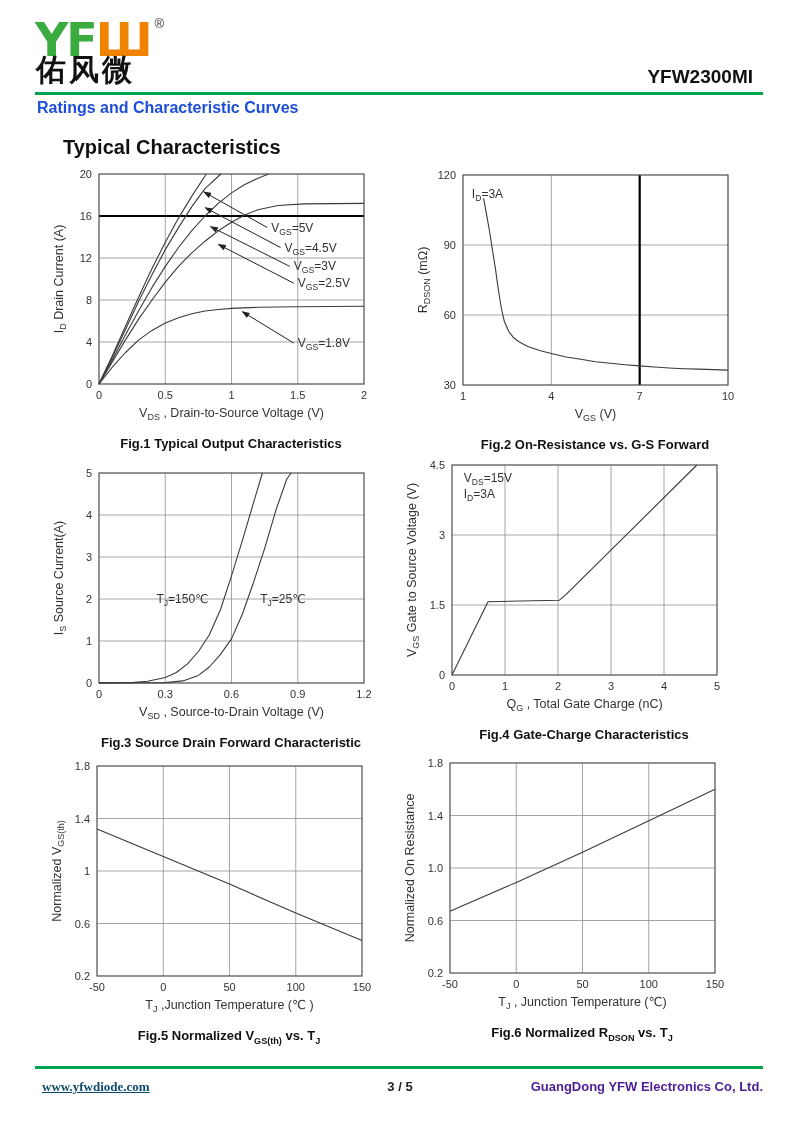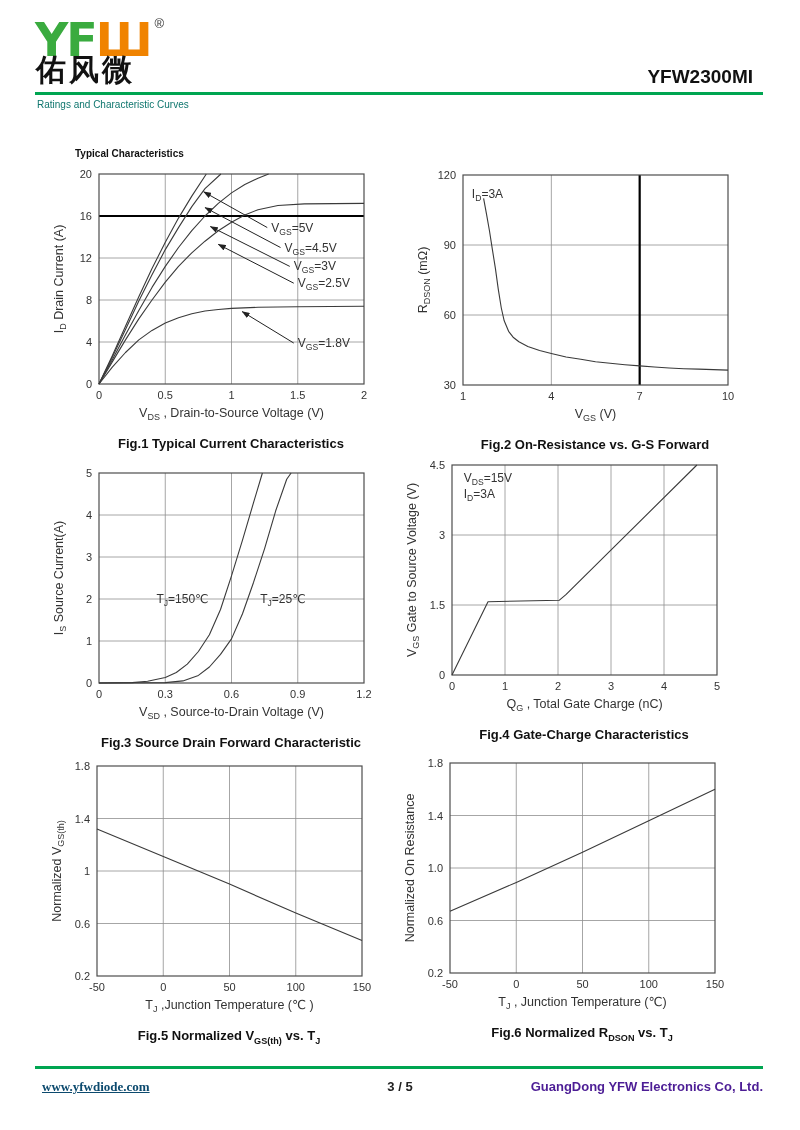--- a/index.html
+++ b/index.html
@@ -8,22 +8,22 @@
   
   .logo{position:absolute;left:35px;top:17px;line-height:1;}
   .logo .lg{font-size:46px;font-weight:bold;color:#3aab3f;letter-spacing:-2px;font-family:"DejaVu Sans",sans-serif;}
   .logo .lo{font-size:46px;font-weight:bold;color:#f08300;font-family:"DejaVu Sans",sans-serif;}
   .logo .reg{font-size:13px;color:#333;vertical-align:28px;margin-left:2px;}
   .cn{position:absolute;left:36px;top:50px;font-size:30px;font-weight:bold;letter-spacing:3px;color:#111;}
   .part{position:absolute;right:47px;top:66px;font-size:19px;font-weight:bold;color:#111;}
   .rule{position:absolute;left:35px;width:728px;height:3px;background:#00a551;}
   .rule-top{top:92px;}
   .rule-bottom{top:1066px;}
-  .section{position:absolute;left:37px;top:99px;font-size:10px;font-weight:normal;color:#0f766e;}
-  .heading{position:absolute;left:63px;top:136px;font-size:10px;font-weight:bold;color:#111;margin:12px;}
+  .section{position:absolute;left:37px;top:99px;font-size:16px;font-weight:bold;color:#1d4ed8;}
+  .heading{position:absolute;left:63px;top:136px;font-size:20px;font-weight:bold;color:#111;margin:0;}
   
   .fig{position:absolute;width:340px;}
   .f1{left:49px;top:162px;}  .f2{left:413px;top:163px;}
   .f3{left:49px;top:461px;}  .f4{left:402px;top:453px;}
   .f5{left:47px;top:754px;}  .f6{left:400px;top:751px;}
   .chart{width:340px;height:268px;}
   .caption{width:340px;box-sizing:border-box;padding-left:24px;margin-top:6px;
            text-align:center;font-size:13px;font-weight:bold;color:#111;}
   .caption sub{font-size:70%;}
   
@@ -86,21 +86,21 @@
           <text x="235.5" y="89.5" text-anchor="start" font-size="12"><tspan font-size="12">V</tspan><tspan dy="3" font-size="8.6">GS</tspan><tspan dy="-3" font-size="12">=4.5V</tspan></text>
           <line x1="240.775" y1="104.4" x2="161.3" y2="64.5" stroke="#222" stroke-width="1" marker-end="url(#arr-fig1)"></line>
           <text x="244.775" y="108.4" text-anchor="start" font-size="12"><tspan font-size="12">V</tspan><tspan dy="3" font-size="8.6">GS</tspan><tspan dy="-3" font-size="12">=3V</tspan></text>
           <line x1="244.75" y1="121.2" x2="169.25" y2="82.35" stroke="#222" stroke-width="1" marker-end="url(#arr-fig1)"></line>
           <text x="248.75" y="125.2" text-anchor="start" font-size="12"><tspan font-size="12">V</tspan><tspan dy="3" font-size="8.6">GS</tspan><tspan dy="-3" font-size="12">=2.5V</tspan></text>
           <line x1="244.75" y1="181.05" x2="193.10000000000002" y2="149.55" stroke="#222" stroke-width="1" marker-end="url(#arr-fig1)"></line>
           <text x="248.75" y="185.05" text-anchor="start" font-size="12"><tspan font-size="12">V</tspan><tspan dy="3" font-size="8.6">GS</tspan><tspan dy="-3" font-size="12">=1.8V</tspan></text>
           <text x="182.5" y="255" text-anchor="middle" font-size="12.5"><tspan font-size="12.5">V</tspan><tspan dy="3" font-size="9.0">DS</tspan><tspan dy="-3" font-size="12.5"> , Drain-to-Source Voltage (V)</tspan></text>
           <text x="14" y="117" text-anchor="middle" font-size="12.5" transform="rotate(-90 14 117)"><tspan font-size="12.5">I</tspan><tspan dy="3" font-size="9.0">D</tspan><tspan dy="-3" font-size="12.5"> Drain Current (A)</tspan></text>
         </svg></div>
-    <div class="caption">Fig.1 Typical Current Characteristics</div>
+    <div class="caption">Fig.1 Typical Output Characteristics</div>
   </div>
   <div class="fig f2">
     <div class="chart"><svg viewBox="0 0 340 268" width="340" height="268">
           <defs>
             <marker id="arr-fig2" viewBox="0 0 8 6" refX="7.5" refY="3" markerWidth="8" markerHeight="6" orient="auto" markerUnits="userSpaceOnUse">
               <path d="M0,0L8,3L0,6Z" fill="#222"></path>
             </marker>
           </defs>
           <text x="50" y="237" text-anchor="middle" font-size="11"><tspan font-size="11">1</tspan></text>
           <line x1="138.33333333333331" y1="12" x2="138.33333333333331" y2="222" stroke="#8f8f8f" stroke-width="0.8"></line>

